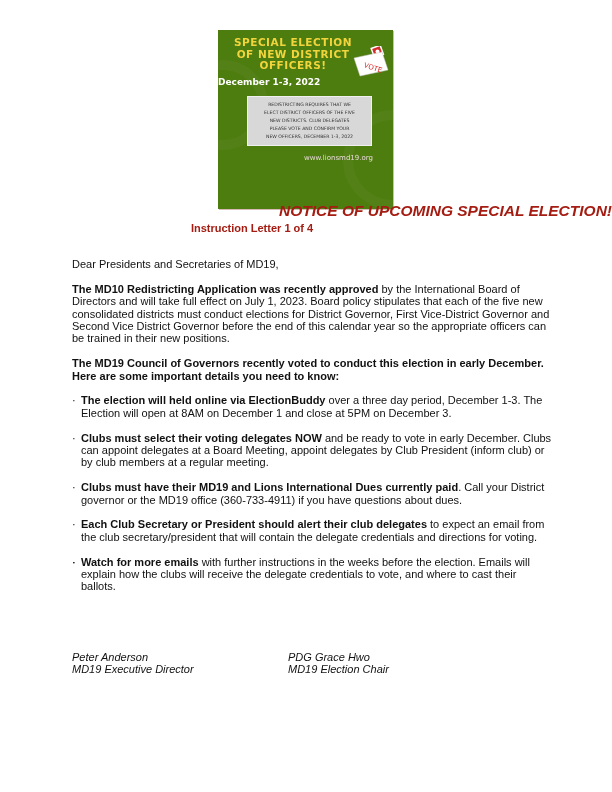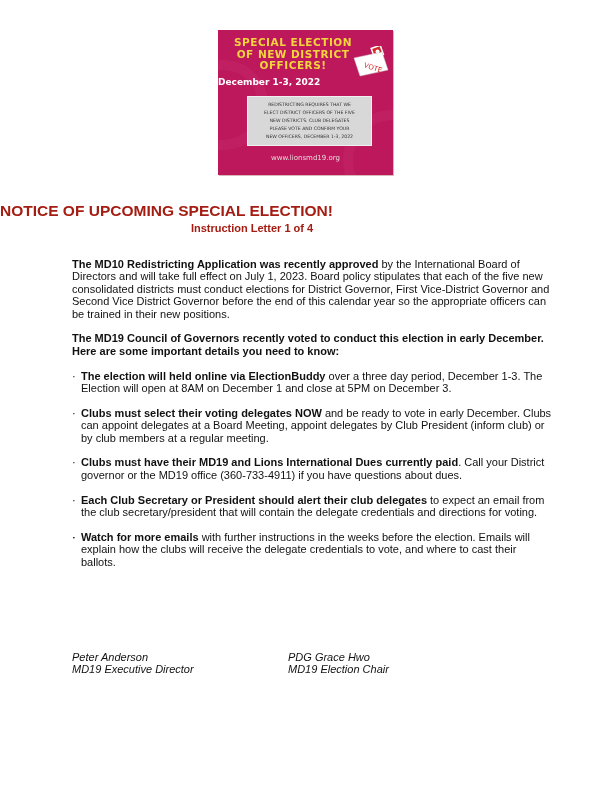--- a/index.html
+++ b/index.html
@@ -1,38 +1,38 @@
 <!DOCTYPE html>
 <html><head>
   <meta charset="utf-8">
   <style>
     html, body { margin: 0; padding: 0; background: #ffffff; }
     body { width: 612px; height: 792px; position: relative; overflow: hidden;
       font-family: "Liberation Sans", sans-serif; color: #111; }
 
-    .banner { position: absolute; left: 218px; top: 30px; width: 175px; height: 145px;
-      background: #be185d; overflow: hidden; box-shadow: 1px 1px 0 #d9b8b8; }
+    .banner { position: absolute; left: 218px; top: 30px; width: 175px; height: 179px;
+      background: #4d7c0f; overflow: hidden; box-shadow: 1px 1px 0 #d9b8b8; }
     .banner .swirl { position: absolute; border-radius: 50%; border: 10px solid rgba(255,255,255,0.035); }
     .banner .sw1 { left: -40px; top: 30px; width: 70px; height: 70px; }
     .banner .sw2 { right: -50px; top: 80px; width: 80px; height: 80px; }
     .banner .title { position: absolute; left: 0; width: 150px; top: 7px; text-align: center;
       color: #f2d43c; font-family: "DejaVu Sans", sans-serif; font-weight: bold;
       font-size: 10.5px; line-height: 11.5px; letter-spacing: 0.5px; }
     .banner .date { position: absolute; left: 0; width: 175px; top: 47px; 
       color: #ffffff; font-family: "DejaVu Sans", sans-serif; font-weight: bold; font-size: 9px; }
     .banner .box { position: absolute; left: 29px; top: 66px; width: 125px; height: 50px;
       background: #d8d8d8; border: 1px solid #f0f0f0; box-sizing: border-box;
       color: #333; font-family: "DejaVu Sans", sans-serif; font-size: 4.6px; line-height: 8px;
       text-align: center; padding-top: 4px; }
     .banner .url { position: absolute; left: 0; width: 175px; top: 124px; text-align: center;
-      color: #e9dada; font-family: "DejaVu Sans", sans-serif; font-size: 7px; }
+      color: #e9dada; font-family: "DejaVu Sans", sans-serif; font-size: 7px; padding-left: 33px; }
     .ballot { position: absolute; left: 134px; top: 16px; width: 38px; height: 32px; }
 
-    .headline { position: absolute; left: 0; width: 612px; top: 202px; text-align: left;
-      color: #a51c12; font-weight: bold; font-size: 15.5px; letter-spacing: 0; }
+    .headline { position: absolute; left: 0; width: 612px; top: 202px; text-align: right;
+      color: #a51c12; font-weight: bold; font-size: 15.5px; letter-spacing: 0; font-style: italic; }
     .subhead { position: absolute; left: 0; width: 504px; top: 222px; text-align: center;
       color: #a51c12; font-weight: bold; font-size: 11px; }
 
     .body { position: absolute; left: 72px; top: 258px; width: 480px; font-size: 11px; line-height: 12.4px; }
     .body p { margin: 0 0 12.4px 0; }
     .body b { font-weight: bold; }
     ul.items { list-style: none; margin: 0; padding: 0; }
     ul.items li { position: relative; padding-left: 9px; margin: 0 0 12.4px 0; }
     ul.items li .bullet { position: absolute; left: 0; top: 0; }
 
@@ -68,20 +68,21 @@
     <div>PLEASE VOTE AND CONFIRM YOUR</div>
     <div>NEW OFFICERS, DECEMBER 1-3, 2022</div>
   </div>
   <div class="url">www.lionsmd19.org</div>
 </div>
 
 <div class="headline">NOTICE OF UPCOMING SPECIAL ELECTION!</div>
 <div class="subhead">Instruction Letter 1 of 4</div>
 
 <div class="body">
+  <p>Dear Presidents and Secretaries of MD19,</p>
   <p><b>The MD10 Redistricting Application was recently approved</b><span> by the International Board of Directors and will take full effect on July 1, 2023.  Board policy stipulates that each of the five new consolidated districts must conduct elections for District Governor, First Vice-District Governor and Second Vice District Governor before the end of this calendar year so the appropriate officers can be trained in their new positions.</span></p>
   <p><b>The MD19 Council of Governors recently voted to conduct this election in early December.  Here are some important details you need to know:</b></p>
   <ul class="items">
     <li><span class="bullet">·</span><b>The election will held online via ElectionBuddy</b><span> over a three day period, December 1-3.  The Election will open at 8AM on December 1 and close at 5PM on December 3.</span></li>
     <li><span class="bullet">·</span><b>Clubs must select their voting delegates NOW</b><span> and be ready to vote in early December.  Clubs can appoint delegates at a Board Meeting, appoint delegates by Club President (inform club) or by club members at a regular meeting.</span></li>
     <li><span class="bullet">·</span><b>Clubs must have their MD19 and Lions International Dues currently paid</b><span>.  Call your District governor or the MD19 office (360-733-4911)  if you have questions about dues.</span></li>
     <li><span class="bullet">·</span><b>Each Club Secretary or President should alert their club delegates</b><span> to expect an email from the club secretary/president  that will contain the delegate credentials and directions for voting.</span></li>
     <li><span class="bullet">·</span></li>
     <li><span class="bullet">·</span><b>Watch for more emails</b><span> with further instructions in the weeks before the election.  Emails will explain how the clubs will receive the delegate credentials to vote, and where to cast their ballots.</span></li>
   </ul>

